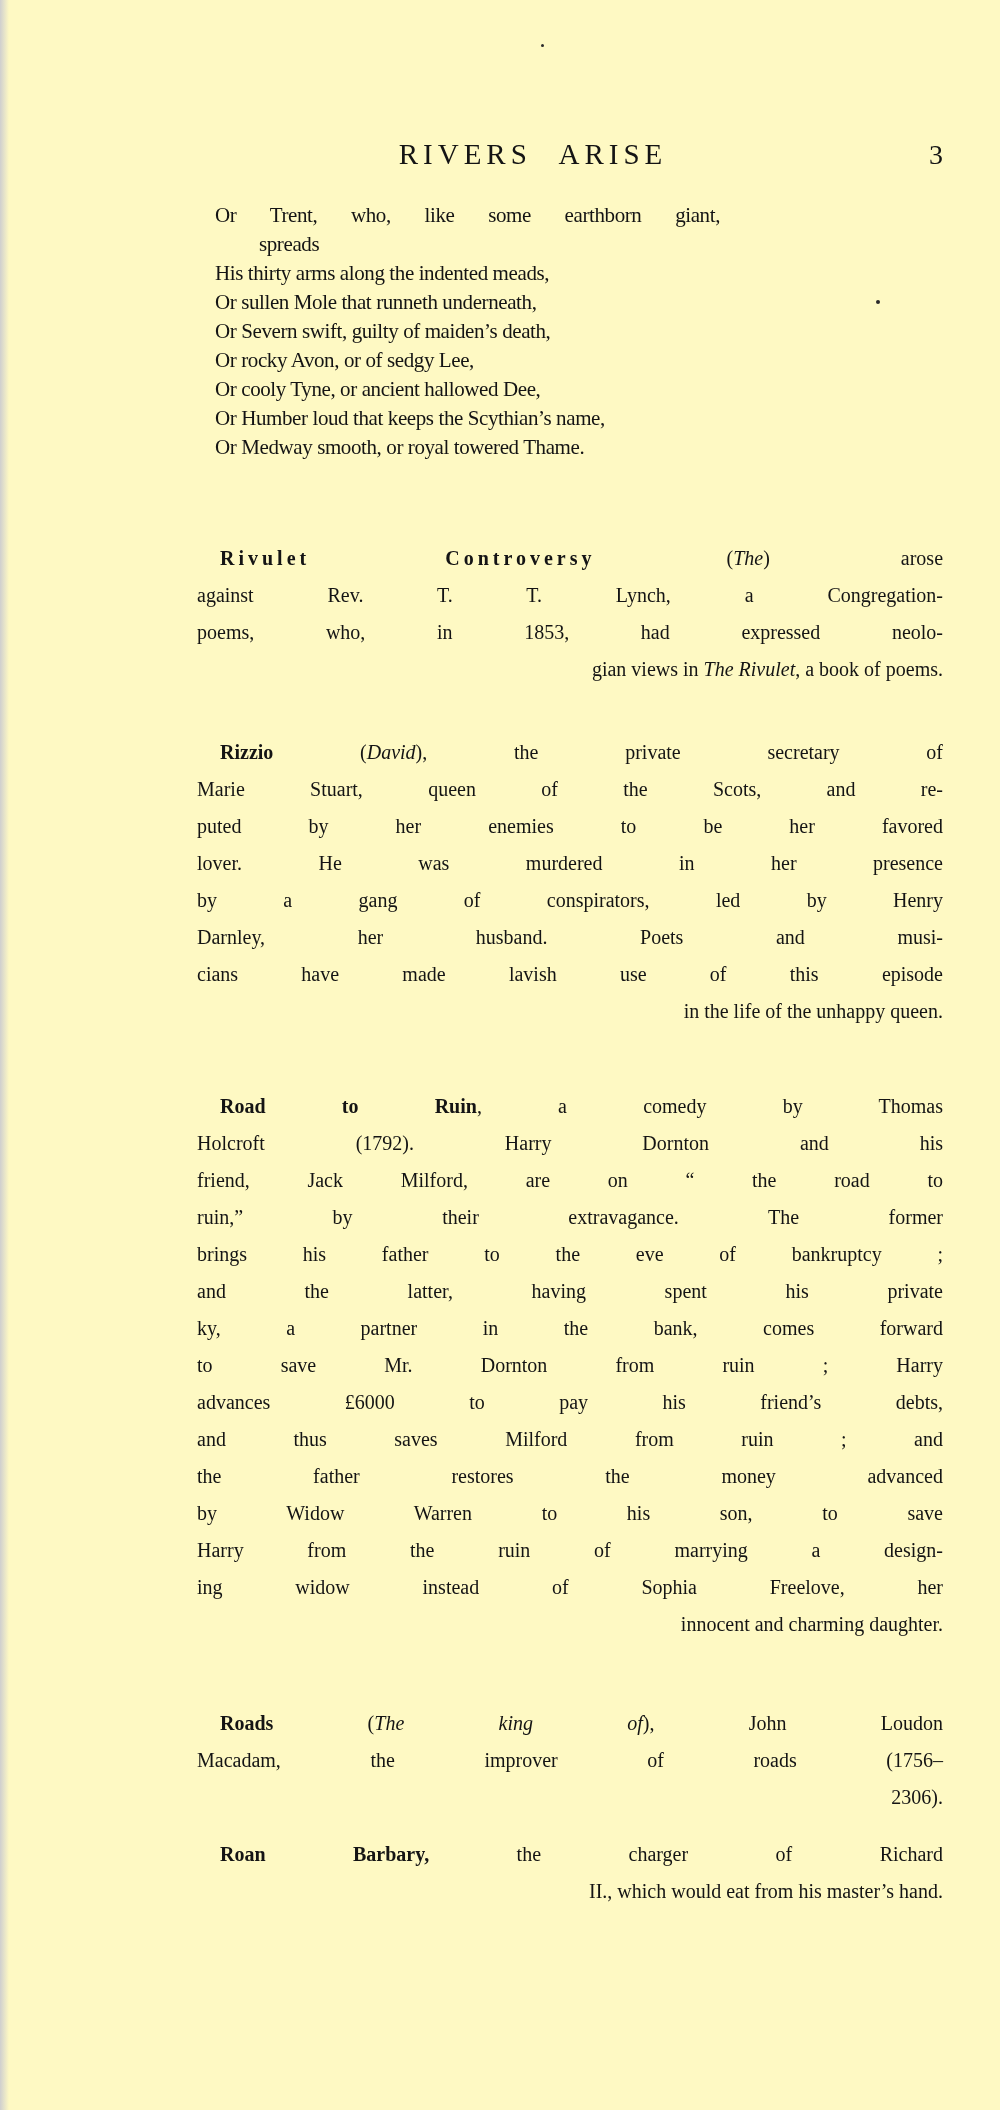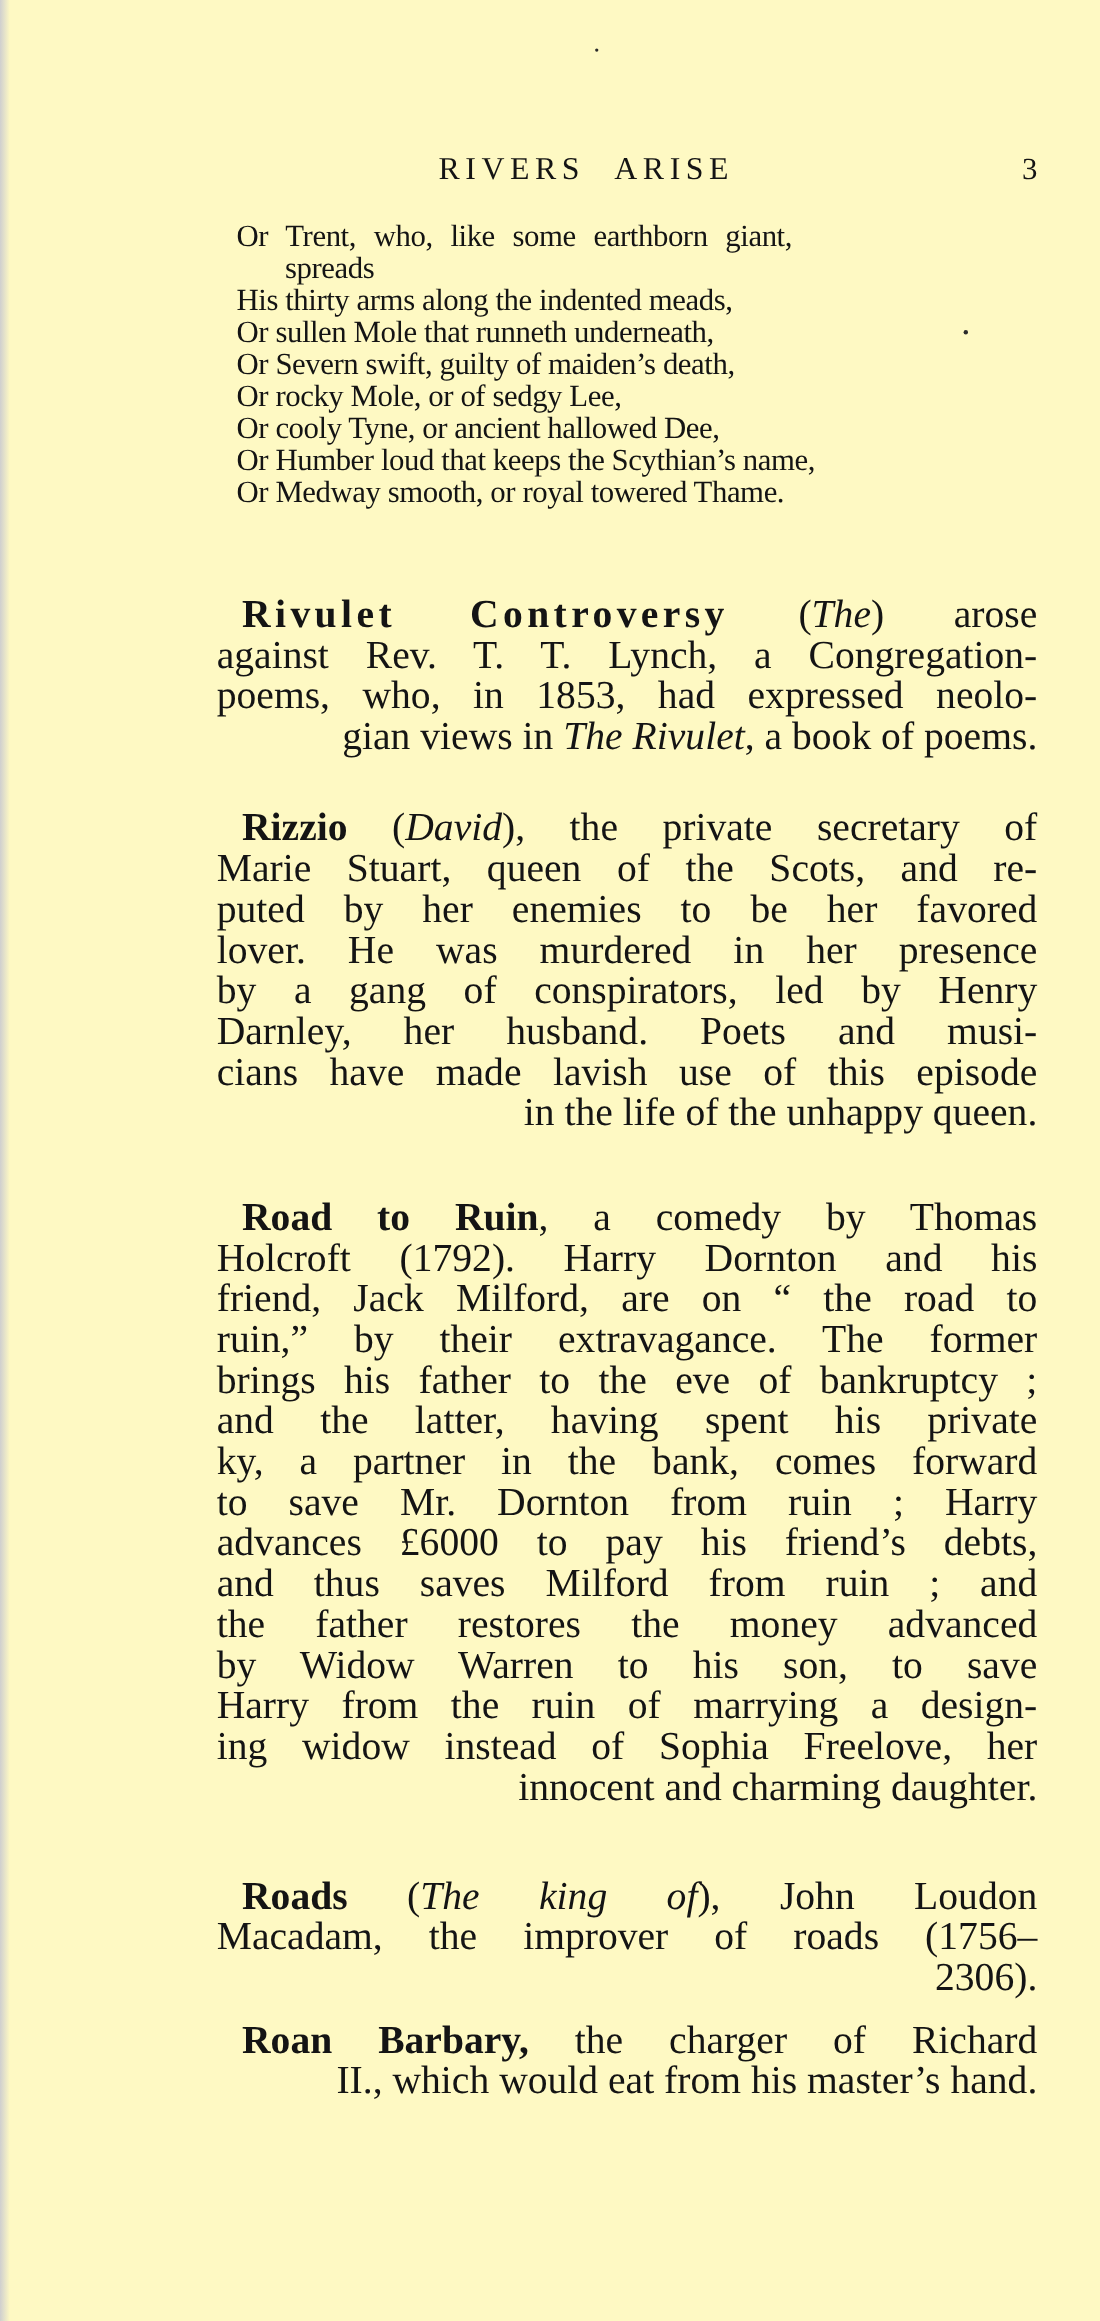--- a/index.html
+++ b/index.html
@@ -27,30 +27,30 @@
     display:block;text-align:center;
     font-size:29px;letter-spacing:5px;word-spacing:16px;
     transform:translateX(-37px);
     white-space:nowrap;
   }
   .page-num{position:absolute;right:0;top:1px;font-size:28px;}
 
   
   .poem{
     position:absolute;top:201px;left:215px;width:505px;
-    font-size:28px;line-height:29px;letter-spacing:-0.4px;
+    font-size:21px;line-height:29px;letter-spacing:-0.4px;
   }
   .pl{white-space:nowrap;}
   .pl.j{white-space:normal;text-align:justify;text-align-last:justify;word-spacing:6px;}
   .pl.cont{padding-left:44px;}
 
   
   .entries{
     position:absolute;top:540px;left:197px;width:746px;
-    font-size:36px;line-height:37px;
+    font-size:20px;line-height:37px;
   }
   .entry{margin:0;}
   .entry.e1{margin-bottom:46px;}
   .entry.e2{margin-bottom:58px;}
   .entry.e3{margin-bottom:62px;}
   .entry.e4{margin-bottom:20px;}
   .bl{text-align:justify;text-align-last:justify;}
   .bl.first{text-indent:23px;}
   .bl.last{text-align:right;text-align-last:auto;}
   .hw{font-weight:700;}
@@ -68,21 +68,21 @@
     <span class="head-title">RIVERS ARISE</span>
     <span class="page-num">3</span>
   </div>
 
   <div class="poem">
       <div class="pl j">Or Trent, who, like some earthborn giant,</div>
       <div class="pl cont">spreads</div>
       <div class="pl">His thirty arms along the indented meads,</div>
       <div class="pl">Or sullen Mole that runneth underneath,</div>
       <div class="pl">Or Severn swift, guilty of maiden’s death,</div>
-      <div class="pl">Or rocky Mole, or of sedgy Lee,</div>
+      <div class="pl">Or rocky Avon, or of sedgy Lee,</div>
       <div class="pl">Or cooly Tyne, or ancient hallowed Dee,</div>
       <div class="pl">Or Humber loud that keeps the Scythian’s name,</div>
       <div class="pl">Or Medway smooth, or royal towered Thame.</div>
     </div>
 
   <div class="entries">
       <div class="entry e1">
         <div class="bl first"><span class="hw spaced">Rivulet Controversy</span><span> (</span><span class="it">The</span><span>) arose</span></div>
         <div class="bl"><span>against Rev. T. T. Lynch, a Congregation-</span></div>
         <div class="bl"><span>poems, who, in 1853, had expressed neolo-</span></div>

